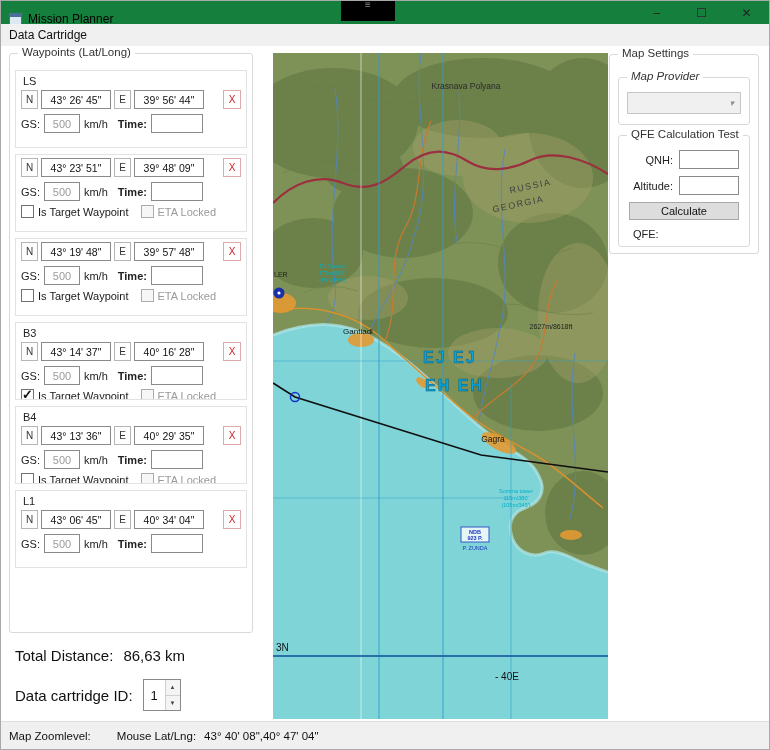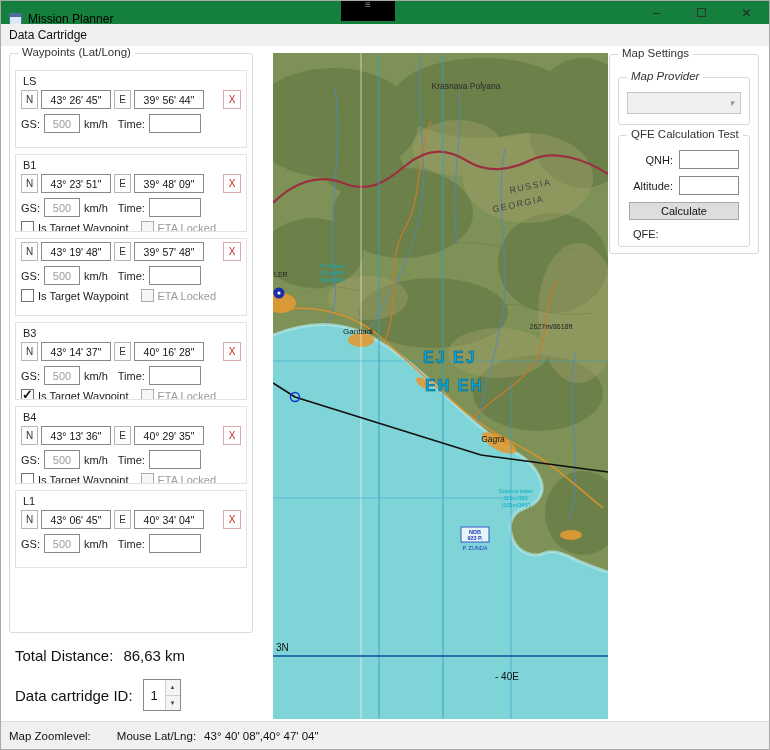--- a/index.html
+++ b/index.html
@@ -32,21 +32,21 @@
   .wp-group { left:8px; top:52px; width:244px; height:580px; }
   .cards { position:absolute; top:16px; left:5px; right:5px; }
   .wp-card { border:1px solid #e2e2e2; background:#fff; height:78px; margin-bottom:6px; padding:3px 5px; overflow:hidden; }
   .wp-name { font-size:11px; color:#222; margin:1px 0 3px 2px; }
   .coord-row { display:flex; align-items:center; gap:3px; }
   .ne-badge { width:17px; height:19px; border:1px solid #b5b5b5; background:#fdfdfd; font-size:10px; display:flex; align-items:center; justify-content:center; color:#333; flex:0 0 auto; }
   .coord-input { width:70px; height:19px; border:1px solid #8a8a8a; font-size:10.5px; text-align:center; color:#111; background:#fff; font-family:inherit; padding:0; }
   .del-btn { width:18px; height:19px; margin-left:auto; border:1px solid #dcaaaa; background:#fff; color:#cc2222; font-size:10px; font-family:inherit; display:flex; align-items:center; justify-content:center; }
   .gs-row { display:flex; align-items:center; gap:4px; margin-top:5px; font-size:11px; color:#222; }
   .gs-input { width:36px; height:19px; border:1px solid #8a8a8a; font-size:11px; text-align:center; color:#9b9b9b; font-family:inherit; padding:4px; }
-  .time-label { margin-left:6px; }
+  .time-label { margin-left:6px;font-weight:bold; }
   .time-input { width:52px; height:19px; border:1px solid #8a8a8a; font-size:11px; font-family:inherit; padding:0 3px; }
   .cb-row { display:flex; align-items:center; margin-top:4px; font-size:11px; }
   .checkbox { width:13px; height:13px; border:1px solid #707070; background:#fff; margin-right:4px; position:relative; flex:0 0 auto; }
   .checkbox.checked::after { content:"✓"; position:absolute; top:-3px; left:0; font-size:13px; font-weight:bold; color:#111; }
   .cb-label { color:#1a1a1a; margin-right:12px; white-space:nowrap; }
   .eta-cb { border-color:#ababab; background:#f6f6f6; }
   .eta-label { color:#9a9a9a; margin-right:0; }
 
   .total-distance { position:absolute; left:14px; top:646px; font-size:15px; color:#111; }
   .total-distance .val { margin-left:10px; }
@@ -120,21 +120,20 @@
         <div class="gs-row">
           <span>GS:</span>
           <input class="gs-input" value="500" style="">
           <span>km/h</span>
           <span class="time-label">Time:</span>
           <input class="time-input" value="" style="">
         </div>
       </div>
 
       <div class="wp-card">
-        <div class="wp-name">B1</div>
         <div class="coord-row">
           <div class="ne-badge">N</div>
           <input class="coord-input" value="43° 23' 51&quot;" style="">
           <div class="ne-badge">E</div>
           <input class="coord-input" value="39° 48' 09&quot;" style="">
           <button class="del-btn">X</button>
         </div>
         <div class="gs-row">
           <span>GS:</span>
           <input class="gs-input" value="500" style="">

